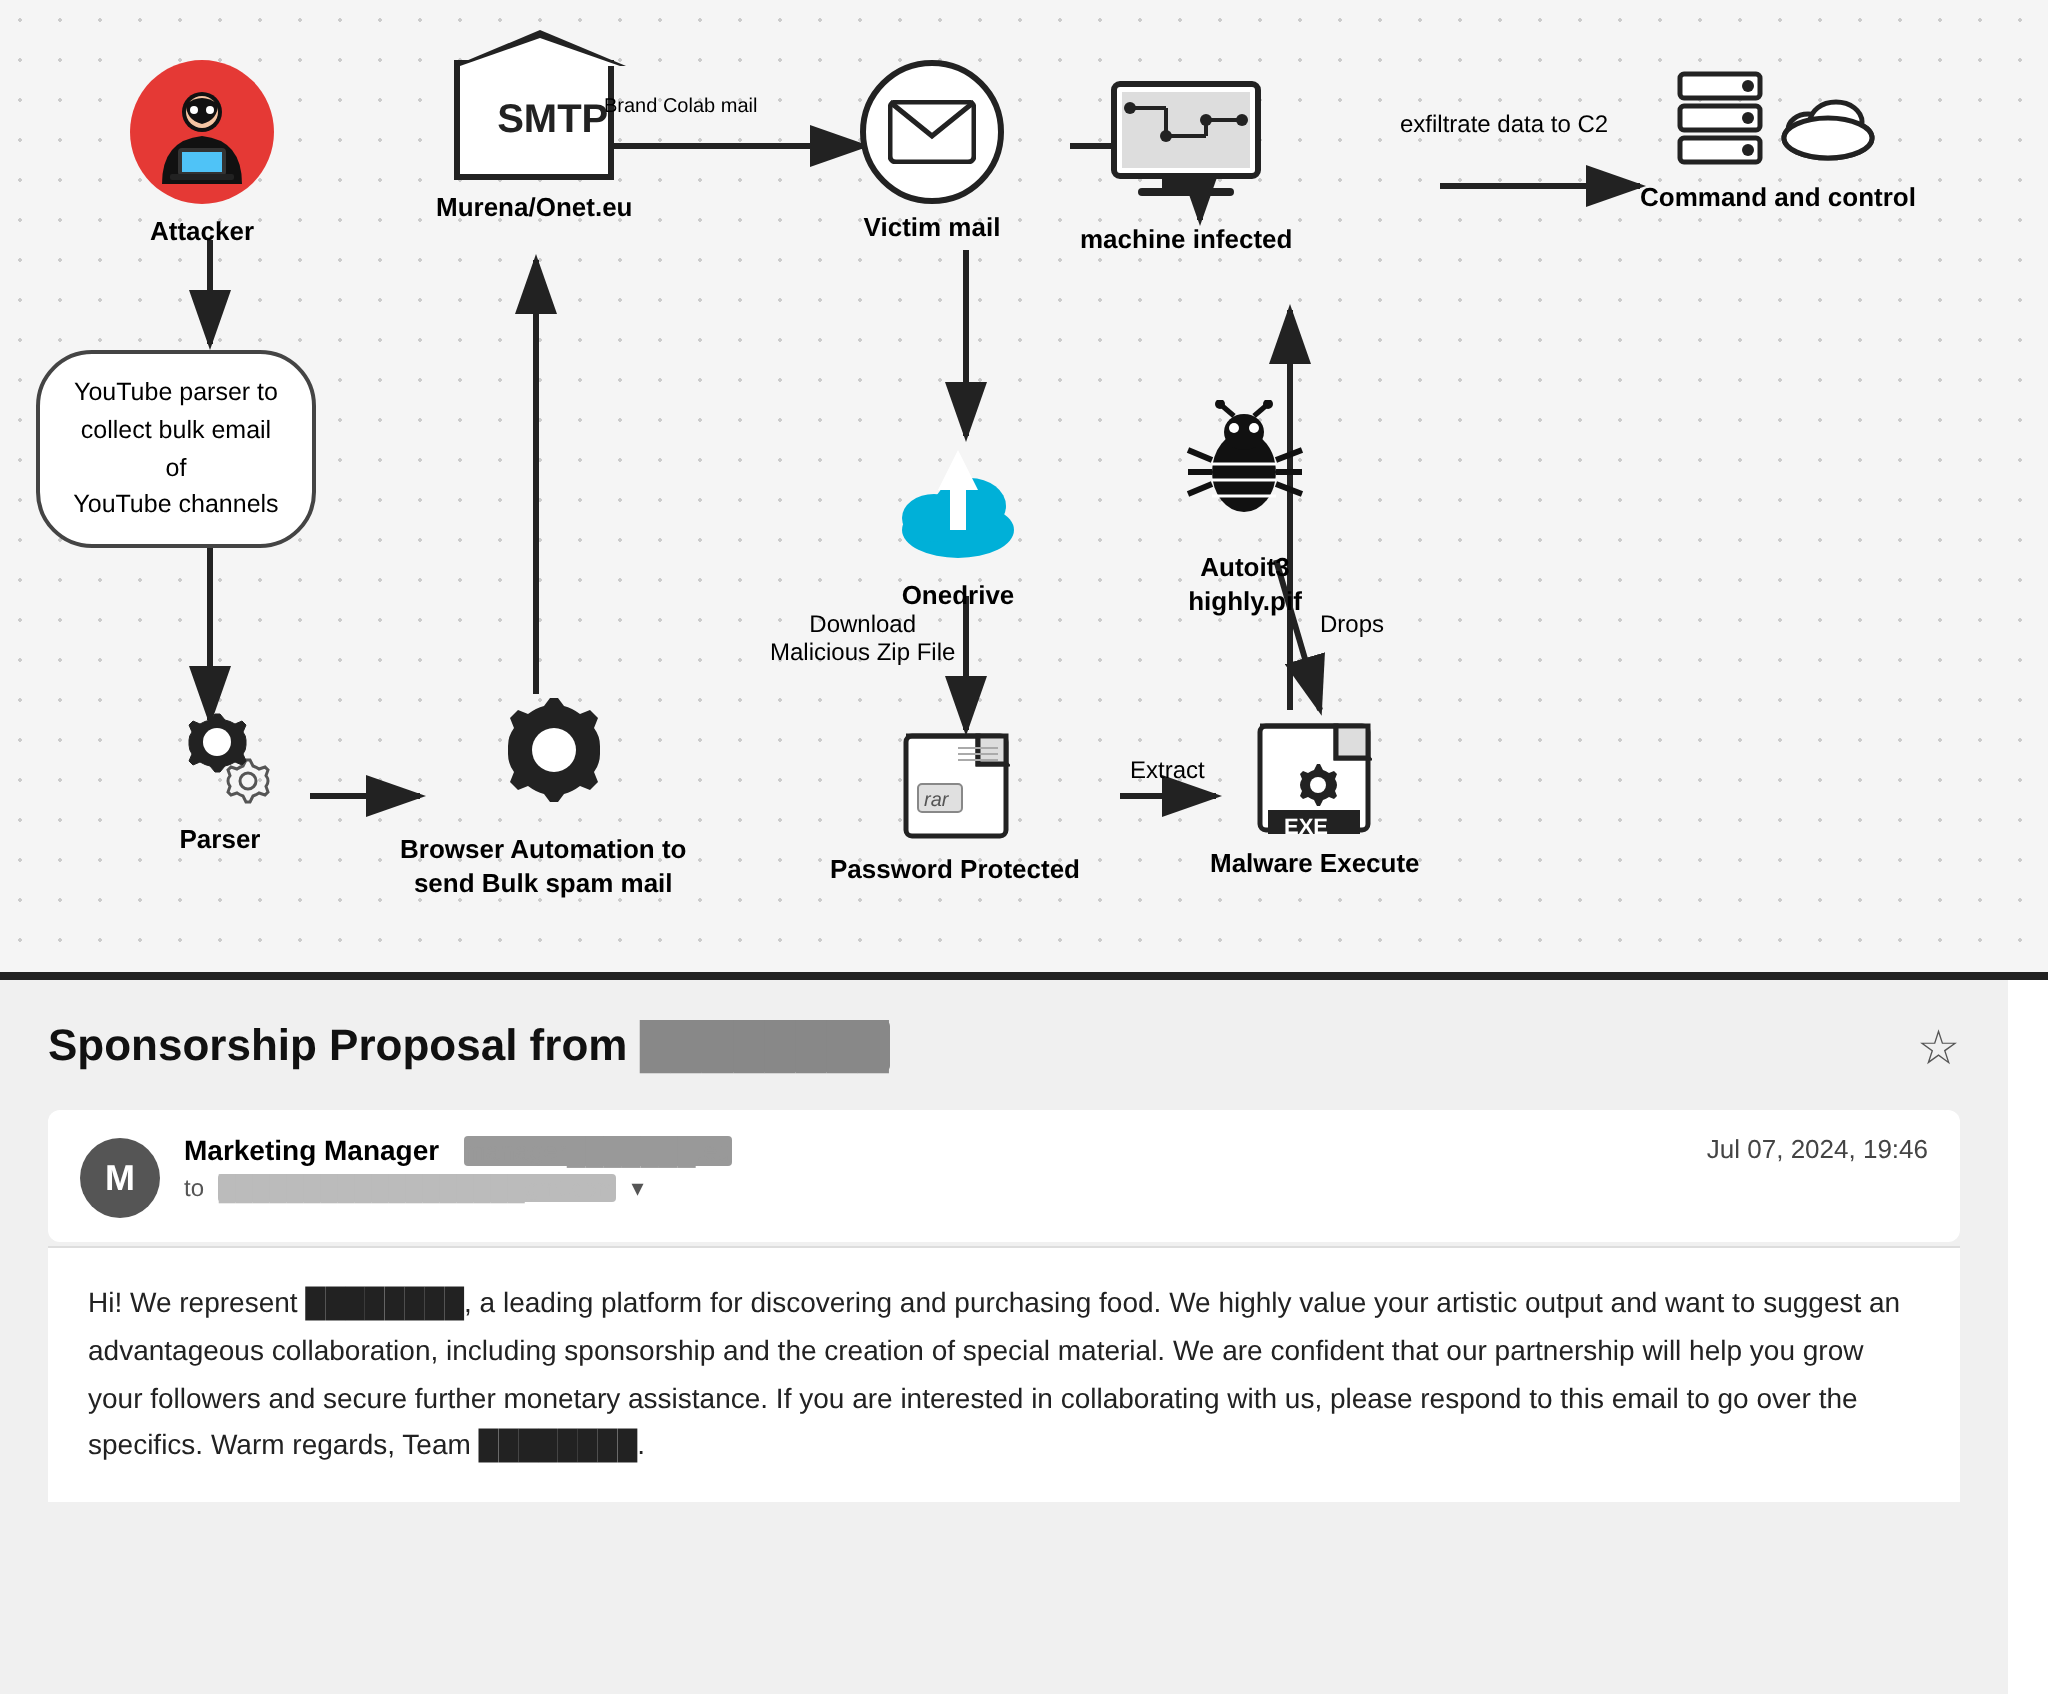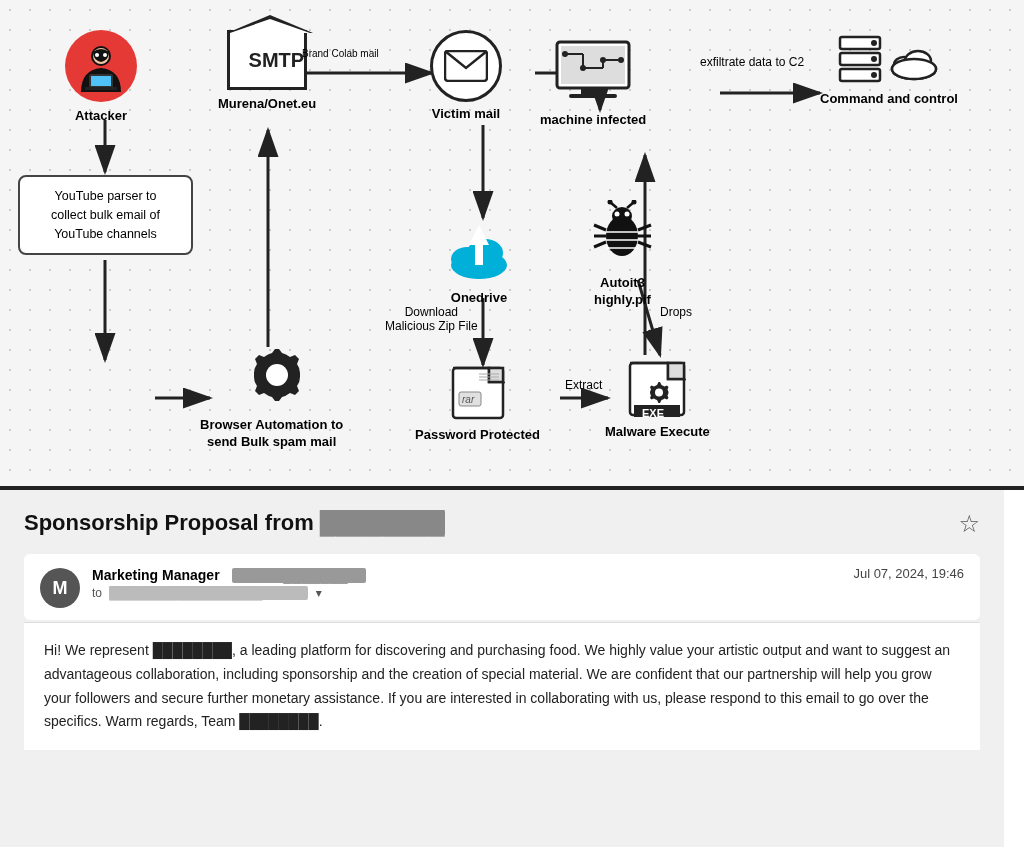--- a/index.html
+++ b/index.html
@@ -62,23 +62,23 @@
     
     .machine-node { left: 540px; top: 40px; }
 
     
     .c2-node { left: 820px; top: 35px; }
 
     
     .youtube-bubble {
       position: absolute;
       left: 18px; top: 175px;
-      width: 175px;
+      width: 140px;
       border: 2px solid #444;
-      border-radius: 8px;
+      border-radius: 28px;
       background: white;
       padding: 10px 14px;
       font-size: 12.5px;
       line-height: 1.5;
       text-align: center;
     }
 
     
     .parser-node { left: 80px; top: 355px; }
 
@@ -331,20 +331,35 @@
     </div>
     <span class="node-label">Command and control</span>
   </div>
 
   <div class="youtube-bubble">
     <span style="white-space:pre-line;">YouTube parser to
 collect bulk email of
 YouTube channels</span>
   </div>
 
+  <div class="node parser-node">
+    <div style="position:relative;width:60px;height:55px;margin-bottom:2px;">
+
+      <svg width="35" height="35" viewBox="0 0 35 35" style="position:absolute;top:18px;left:24px;" xmlns="http://www.w3.org/2000/svg">
+        <path d="M17.5 10 L19 7 L21 7 L22.5 10 Q24 10.5 25.5 11.5 L28.5 10.5 L30 12 L29 14.8 Q30 16 30 17.5 Q30 19 29 20.2 L30 23 L28.5 24.5 L25.5 23.5 Q24 24.5 22.5 25 L21 28 L19 28 L17.5 25 Q16 24.5 14.5 23.5 L11.5 24.5 L10 23 L11 20.2 Q10 19 10 17.5 Q10 16 11 14.8 L10 12 L11.5 10.5 L14.5 11.5 Q16 10.5 17.5 10Z" fill="none" stroke="#555" stroke-width="1.5"></path>
+        <circle cx="20" cy="17.5" r="4" fill="none" stroke="#555" stroke-width="1.5"></circle>
+      </svg>
+
+      <svg width="50" height="50" viewBox="0 0 50 50" style="position:absolute;top:0;left:0;" xmlns="http://www.w3.org/2000/svg">
+        <path d="M25 5 L27.5 2 L30 2 L32.5 5 Q35 5.5 37.5 7 L41 5.5 L43 7.5 L41.5 11 Q43 13 43 15 L43 17.5 Q43 20 41.5 22 L43 25.5 L41 27.5 L37.5 26 Q35 27.5 32.5 28 L30 31 L27.5 31 L25 28 Q22.5 27.5 20 26 L16.5 27.5 L14.5 25.5 L16 22 Q14.5 20 14.5 17.5 L14.5 15 Q14.5 13 16 11 L14.5 7.5 L16.5 5.5 L20 7 Q22.5 5.5 25 5Z" fill="#222" stroke="#222" stroke-width="0.5"></path>
+        <circle cx="28.5" cy="16" r="7" fill="white"></circle>
+      </svg>
+    </div>
+    <span class="node-label">Parser</span>
+  </div>
 
   <div class="node browser-node">
     <div style="width:70px;height:70px;margin-bottom:2px;">
       <svg width="70" height="70" viewBox="0 0 70 70" xmlns="http://www.w3.org/2000/svg">
         <path d="M35 8 L38 4 L42 4 L45 8 Q49 9 53 12 L58 10 L62 14 L60 19 Q63 23 63 28 L63 32 Q63 37 60 41 L62 46 L58 50 L53 48 Q49 51 45 52 L42 56 L38 56 L35 52 Q31 51 27 48 L22 50 L18 46 L20 41 Q17 37 17 32 L17 28 Q17 23 20 19 L18 14 L22 10 L27 12 Q31 9 35 8Z" fill="#222"></path>
         <circle cx="40" cy="30" r="11" fill="white"></circle>
       </svg>
     </div>
     <span class="node-label" style="white-space:pre-line;">Browser Automation to
 send Bulk spam mail</span>

